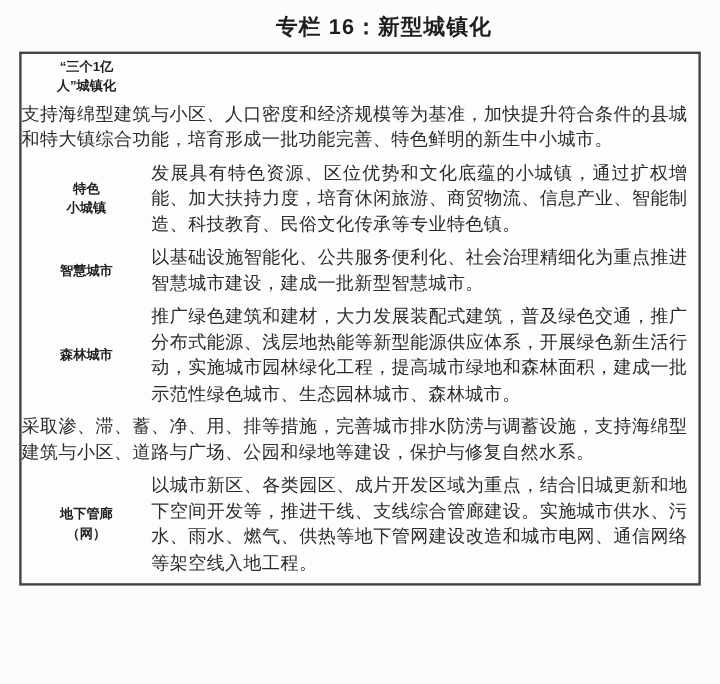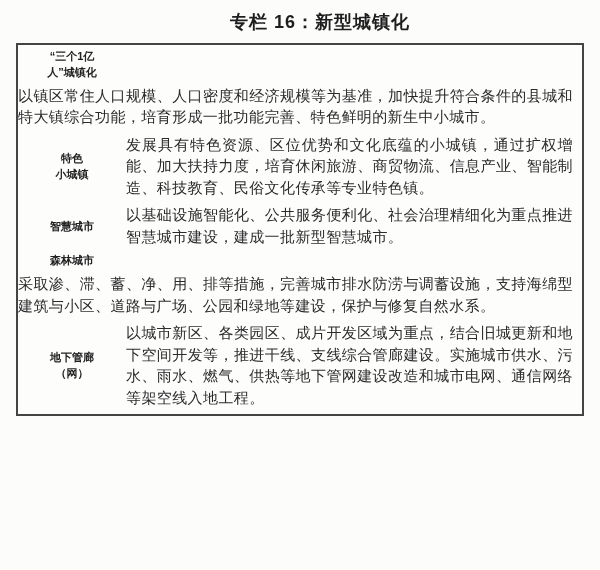--- a/index.html
+++ b/index.html
@@ -71,36 +71,37 @@
   <div class="title">专栏 16：新型城镇化</div>
 
   <div class="box">
 
     <div class="row">
       <div class="row-label">“三个1亿
 人”城镇化</div>
     </div>
 
     <div class="row">
-      <div class="row-text">以镇区常住人口规模、人口密度和经济规模等为基准，加快提升符合条件的县城和特大镇综合功能，培育形成一批功能完善、特色鲜明的新生中小城市。</div>
+      <div class="row-text">支持海绵型建筑与小区、人口密度和经济规模等为基准，加快提升符合条件的县城和特大镇综合功能，培育形成一批功能完善、特色鲜明的新生中小城市。</div>
     </div>
 
     <div class="row">
       <div class="row-label">特色
 小城镇</div>
       <div class="row-text">发展具有特色资源、区位优势和文化底蕴的小城镇，通过扩权增能、加大扶持力度，培育休闲旅游、商贸物流、信息产业、智能制造、科技教育、民俗文化传承等专业特色镇。</div>
     </div>
 
     <div class="row">
       <div class="row-label">智慧城市</div>
       <div class="row-text">以基础设施智能化、公共服务便利化、社会治理精细化为重点推进智慧城市建设，建成一批新型智慧城市。</div>
     </div>
 
     <div class="row">
       <div class="row-label">森林城市</div>
+      <div class="row-text">推广绿色建筑和建材，大力发展装配式建筑，普及绿色交通，推广分布式能源、浅层地热能等新型能源供应体系，开展绿色新生活行动，实施城市园林绿化工程，提高城市绿地和森林面积，建成一批示范性绿色城市、生态园林城市、森林城市。</div>
     </div>
 
     <div class="row">
       <div class="row-text">采取渗、滞、蓄、净、用、排等措施，完善城市排水防涝与调蓄设施，支持海绵型建筑与小区、道路与广场、公园和绿地等建设，保护与修复自然水系。</div>
     </div>
 
     <div class="row">
       <div class="row-label">地下管廊
 （网）</div>
       <div class="row-text">以城市新区、各类园区、成片开发区域为重点，结合旧城更新和地下空间开发等，推进干线、支线综合管廊建设。实施城市供水、污水、雨水、燃气、供热等地下管网建设改造和城市电网、通信网络等架空线入地工程。</div>

